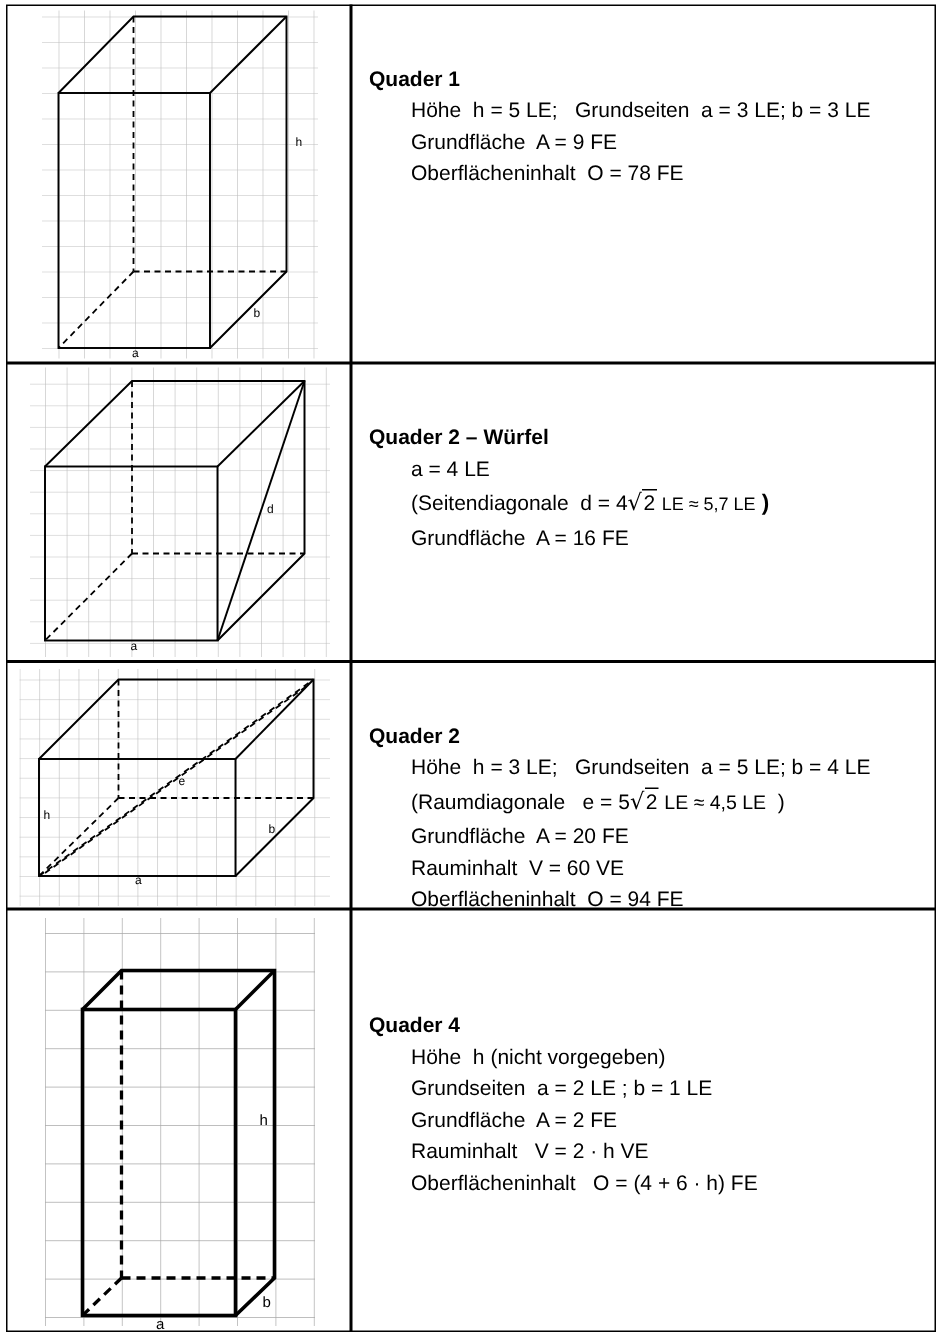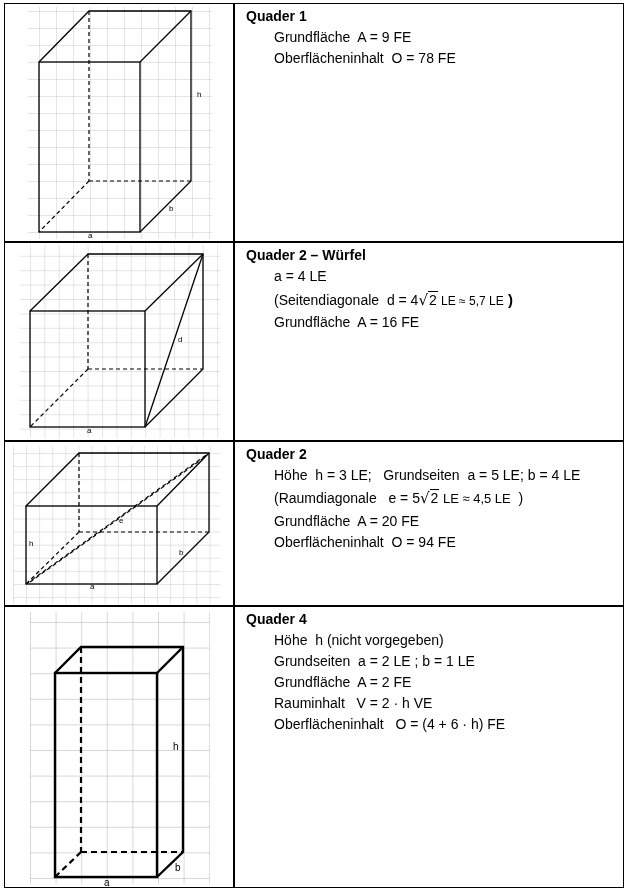--- a/index.html
+++ b/index.html
@@ -3,21 +3,21 @@
 <meta charset="utf-8">
 <style>
   html, body { margin: 0; padding: 0; background: #ffffff; }
   body { width: 628px; height: 893px; position: relative; overflow: hidden;
          font-family: "Liberation Sans", sans-serif; color: #000; }
   .tbl { position: absolute; left: 4px; top: 3px; width: 620px; height: 885px;
          border: 1.5px solid #000; box-sizing: border-box; }
   .vline { position: absolute; left: 233px; top: 3px; width: 1.5px; height: 885px; background: #000; }
   .hline { position: absolute; left: 4px; width: 620px; height: 1.5px; background: #000; }
   .cell-text { position: absolute; left: 246px; font-size: 14px; line-height: 21px; }
-  .title { font-weight: bold; }
+  .title { font-weight: bold; margin-top: 36px; }
   .line { padding-left: 28px; white-space: pre; }
   .sq { display: inline-block; position: relative; }
   .sqrt { font-family: "DejaVu Sans", sans-serif; font-size: 15px; }
   .rad { border-top: 1px solid #000; padding: 0 1px; }
   svg { position: absolute; left: 0; top: 0; }
   .paren { font-size: 15px; }
 </style>
 </head>
 <body>
 
@@ -110,39 +110,41 @@
       <line x1="81" y1="852" x2="55" y2="877"></line>
     </g>
     <text x="173" y="750" font-size="10" font-family="Liberation Sans, sans-serif">h</text>
     <text x="175" y="871" font-size="10" font-family="Liberation Sans, sans-serif">b</text>
     <text x="104" y="886" font-size="10" font-family="Liberation Sans, sans-serif">a</text>
   </g>
 </svg>
 
 <div class="cell-text" style="top:6px">
   <div class="title">Quader 1</div>
+  <div class="line">Höhe  h = 5 LE;   Grundseiten  a = 3 LE; b = 3 LE</div>
   <div class="line">Grundfläche  A = 9 FE</div>
   <div class="line">Oberflächeninhalt  O = 78 FE</div>
 </div>
 
 <div class="cell-text" style="top:245px">
   <div class="title">Quader 2 – Würfel</div>
   <div class="line">a = 4 LE</div>
   <div class="line" style="height:25px;line-height:25px"><span>(Seitendiagonale  </span><span>d = 4</span><span class="sq"><span class="sqrt">√</span><span class="rad">2</span></span><span style="font-size:12px"> LE ≈ 5,7 LE</span><span class="paren" style="font-weight:bold"> )</span></div>
   <div class="line">Grundfläche  A = 16 FE</div>
 </div>
 
 <div class="cell-text" style="top:444px">
   <div class="title">Quader 2</div>
   <div class="line">Höhe  h = 3 LE;   Grundseiten  a = 5 LE; b = 4 LE</div>
   <div class="line" style="height:25px;line-height:25px"><span>(Raumdiagonale   </span><span>e = 5</span><span class="sq"><span class="sqrt">√</span><span class="rad">2</span></span><span style="font-size:13px"> LE ≈ 4,5 LE</span><span>  )</span></div>
   <div class="line">Grundfläche  A = 20 FE</div>
+  <div class="line">Rauminhalt  V = 60 VE</div>
   <div class="line">Oberflächeninhalt  O = 94 FE</div>
 </div>
 
-<div class="cell-text" style="top:609px">
+<div class="cell-text" style="top:637px">
   <div class="title">Quader 4</div>
   <div class="line">Höhe  h (nicht vorgegeben)</div>
   <div class="line">Grundseiten  a = 2 LE ; b = 1 LE</div>
   <div class="line">Grundfläche  A = 2 FE</div>
   <div class="line">Rauminhalt   V = 2 · h VE</div>
   <div class="line">Oberflächeninhalt   O = (4 + 6 · h) FE</div>
 </div>
 
 </body></html>

